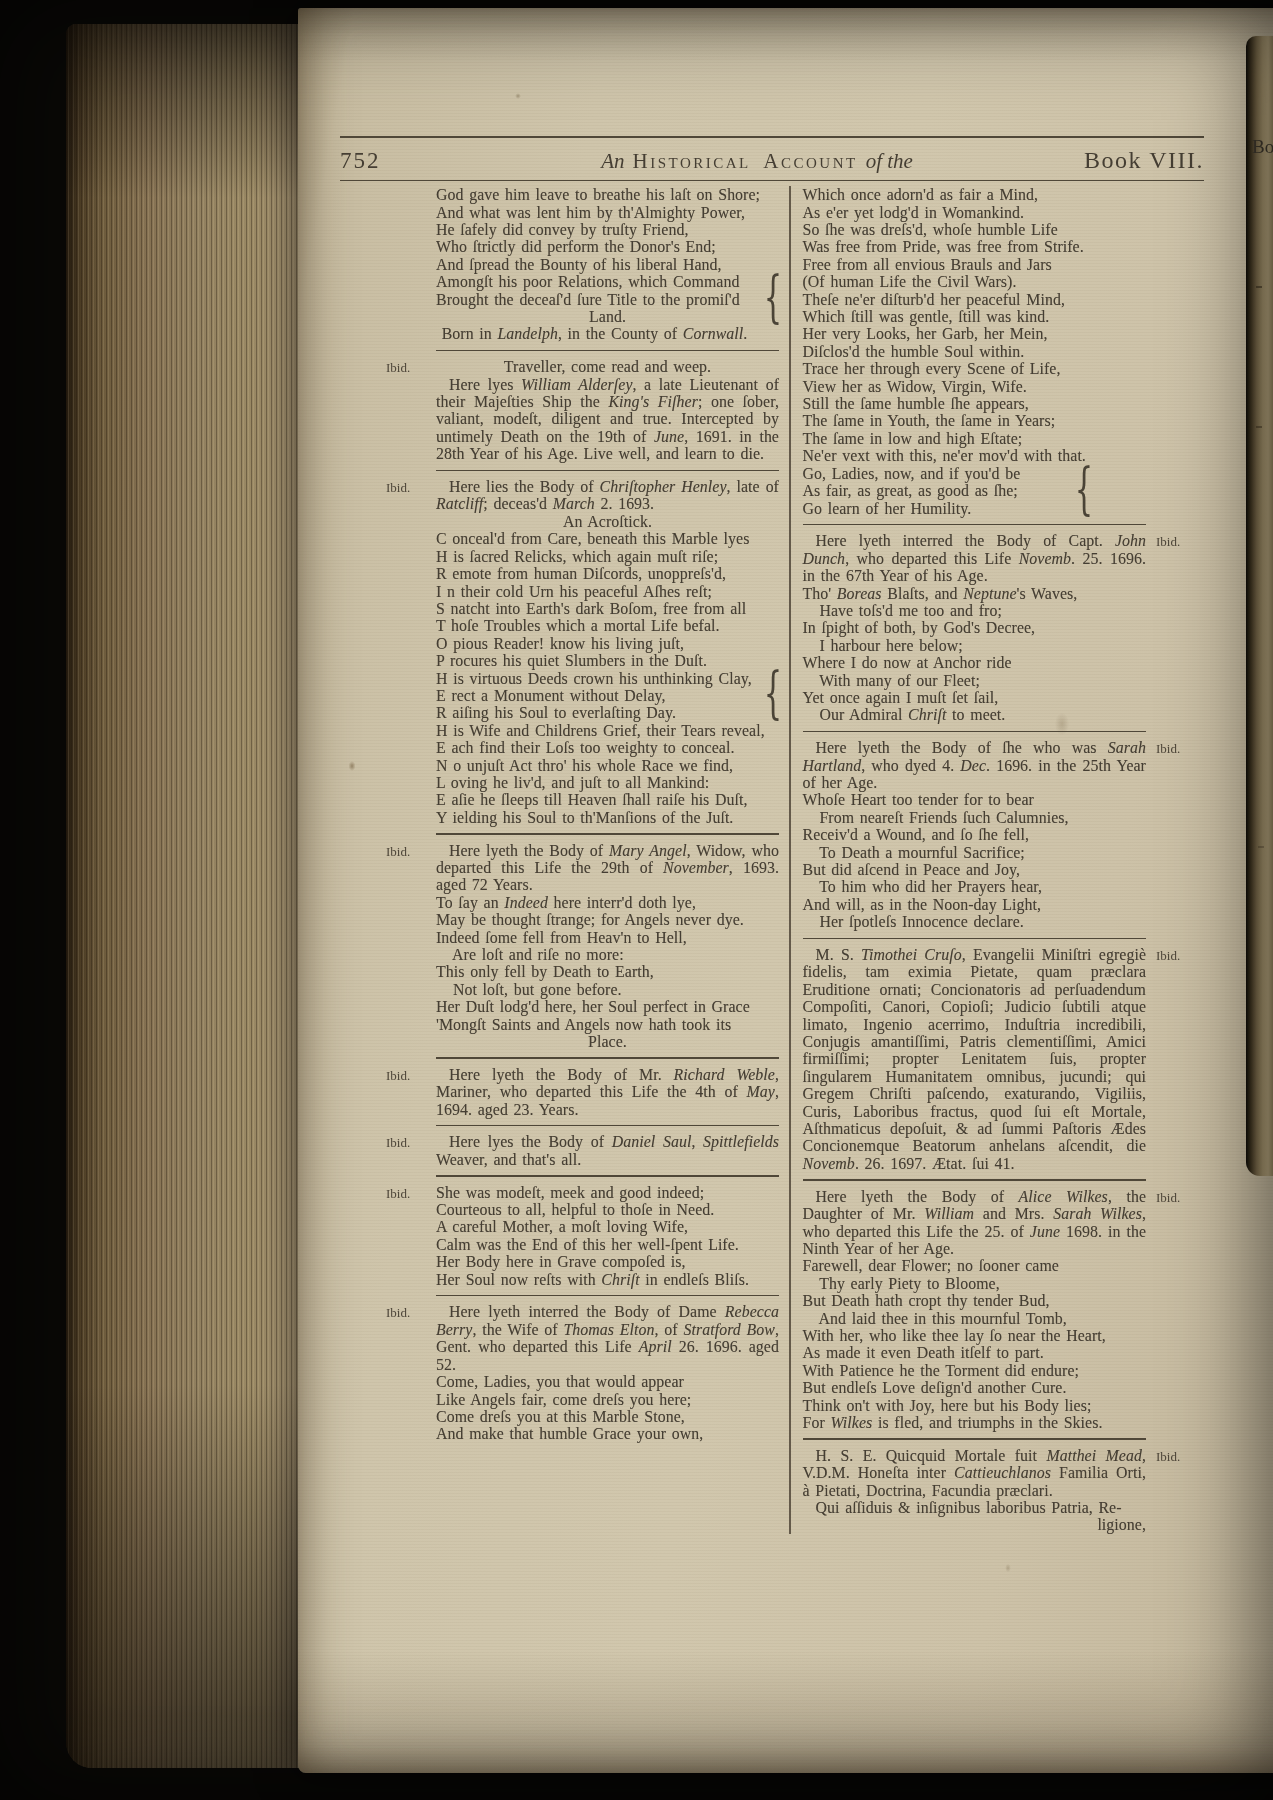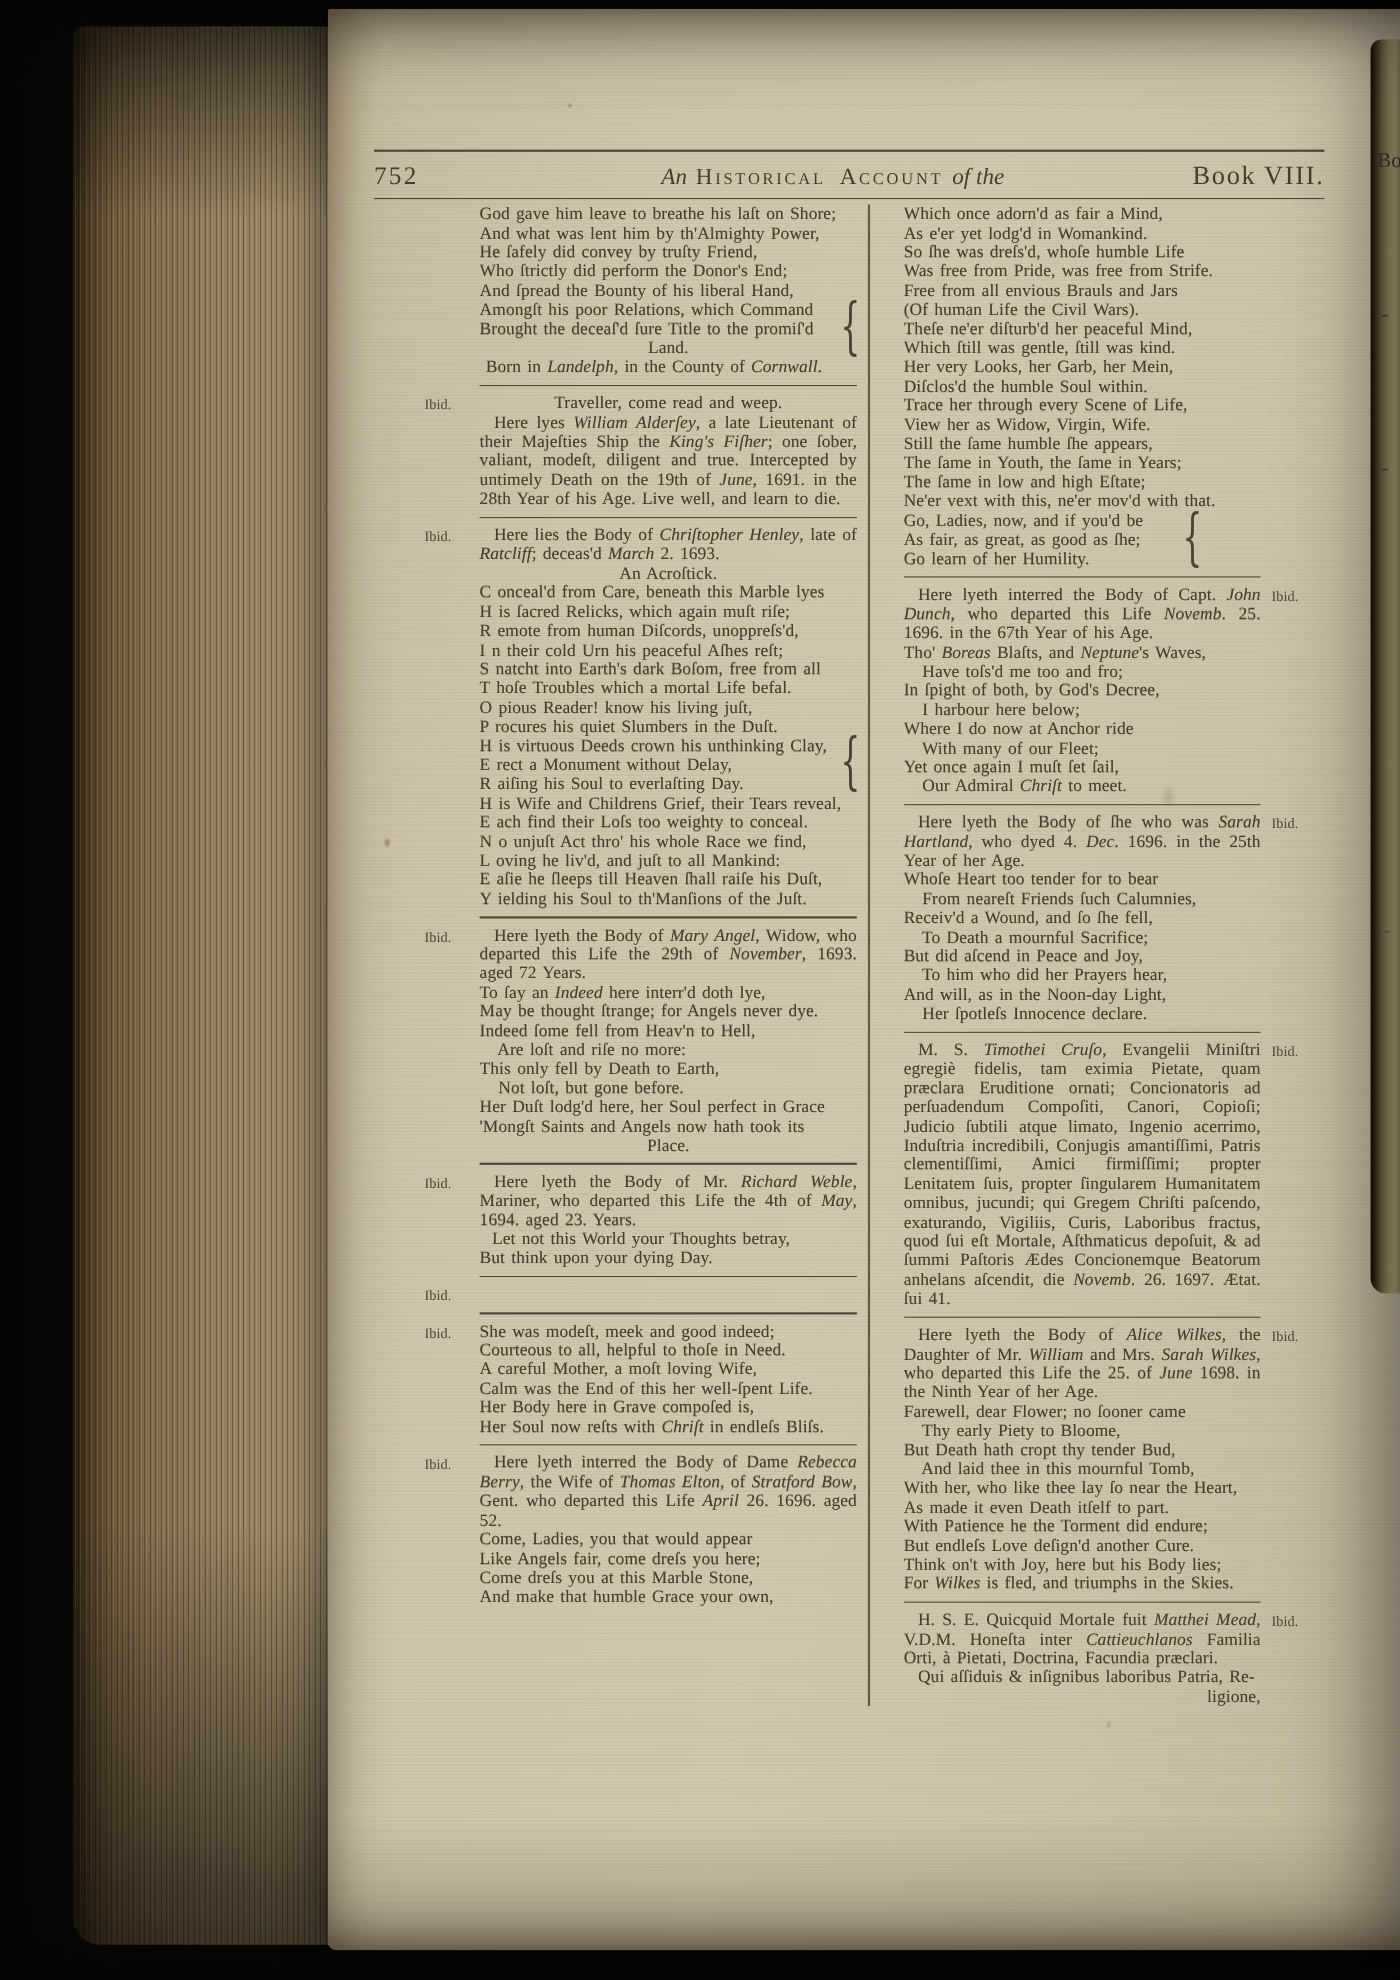--- a/index.html
+++ b/index.html
@@ -40,21 +40,21 @@
   .hdr{display:flex;align-items:baseline;padding:9px 0 6px;}
   .hdr-num{width:108px;font-size:23px;letter-spacing:2px;}
   .hdr-title{flex:1;text-align:center;font-size:21px;white-space:nowrap;}
   .hdr-title i{margin:0 5px;}
   .hdr-title .caps{font-variant:small-caps;letter-spacing:2.5px;word-spacing:6px;margin:0 3px;}
   .hdr-book{font-size:24px;letter-spacing:1.5px;padding-left:18px;}
   
   .cols{display:flex;margin-top:5px;}
   .col.left{width:449px;}
   .divider{width:1.5px;background:rgba(72,63,50,.8);}
-  .col.right{flex:1;padding-left:19px;}
+  .col.right{flex:1;}
   .section,.rule-row{display:grid;}
   .section.left,.rule-row.left{grid-template-columns:96px 1fr;padding-right:10px;}
   .section.right,.rule-row.right{grid-template-columns:1fr 58px;padding-left:12px;}
   .note{font-size:13px;color:#4e4639;padding-top:2px;}
   .section.left .note{padding-left:46px;}
   .section.right .note{padding-left:10px;}
   .rule{height:1.4px;background:var(--rule,#4f4738);margin:7px 0;}
   .stext{font-size:15.8px;line-height:17.4px;word-spacing:1.6px;letter-spacing:.1px;
          text-shadow:.2px .3px 0 rgba(70,60,45,.35);}
   .prose{text-align:justify;text-indent:13px;margin:0;}
@@ -184,34 +184,33 @@
             <div class="rule-row left">
               <div class="note-cell"></div>
               <div class="rule-cell">
                 <div class="rule"></div>
               </div>
             </div>
             <div class="section left">
               <div class="note">Ibid.</div>
               <div class="stext">
                 <div class="prose">Here lyeth the Body of Mr. <i>Richard Weble</i>, Mariner, who departed this Life the 4th of <i>May</i>, 1694. aged 23. Years.</div>
-                <div class="verse-block">
-                  <div class="vline">  Let not this World your Thoughts betray,</div>
-                  <div class="vline">But think upon your dying Day.</div>
-                </div>
-              </div>
-            </div>
-            <div class="rule-row left">
-              <div class="note-cell"></div>
-              <div class="rule-cell">
-                <div class="rule"></div>
-              </div>
-            </div>
-            <div class="section left">
-              <div class="note">Ibid.</div>
+              </div>
+            </div>
+            <div class="rule-row left">
+              <div class="note-cell"></div>
+              <div class="rule-cell">
+                <div class="rule"></div>
+              </div>
+            </div>
+            <div class="section left">
+              <div class="note">Ibid.</div>
+              <div class="stext">
+                <div class="prose">Here lyes the Body of <i>Daniel Saul</i>, <i>Spittlefields</i> Weaver, and that's all.</div>
+              </div>
             </div>
             <div class="rule-row left">
               <div class="note-cell"></div>
               <div class="rule-cell">
                 <div class="rule"></div>
               </div>
             </div>
             <div class="section left">
               <div class="note">Ibid.</div>
               <div class="stext">

